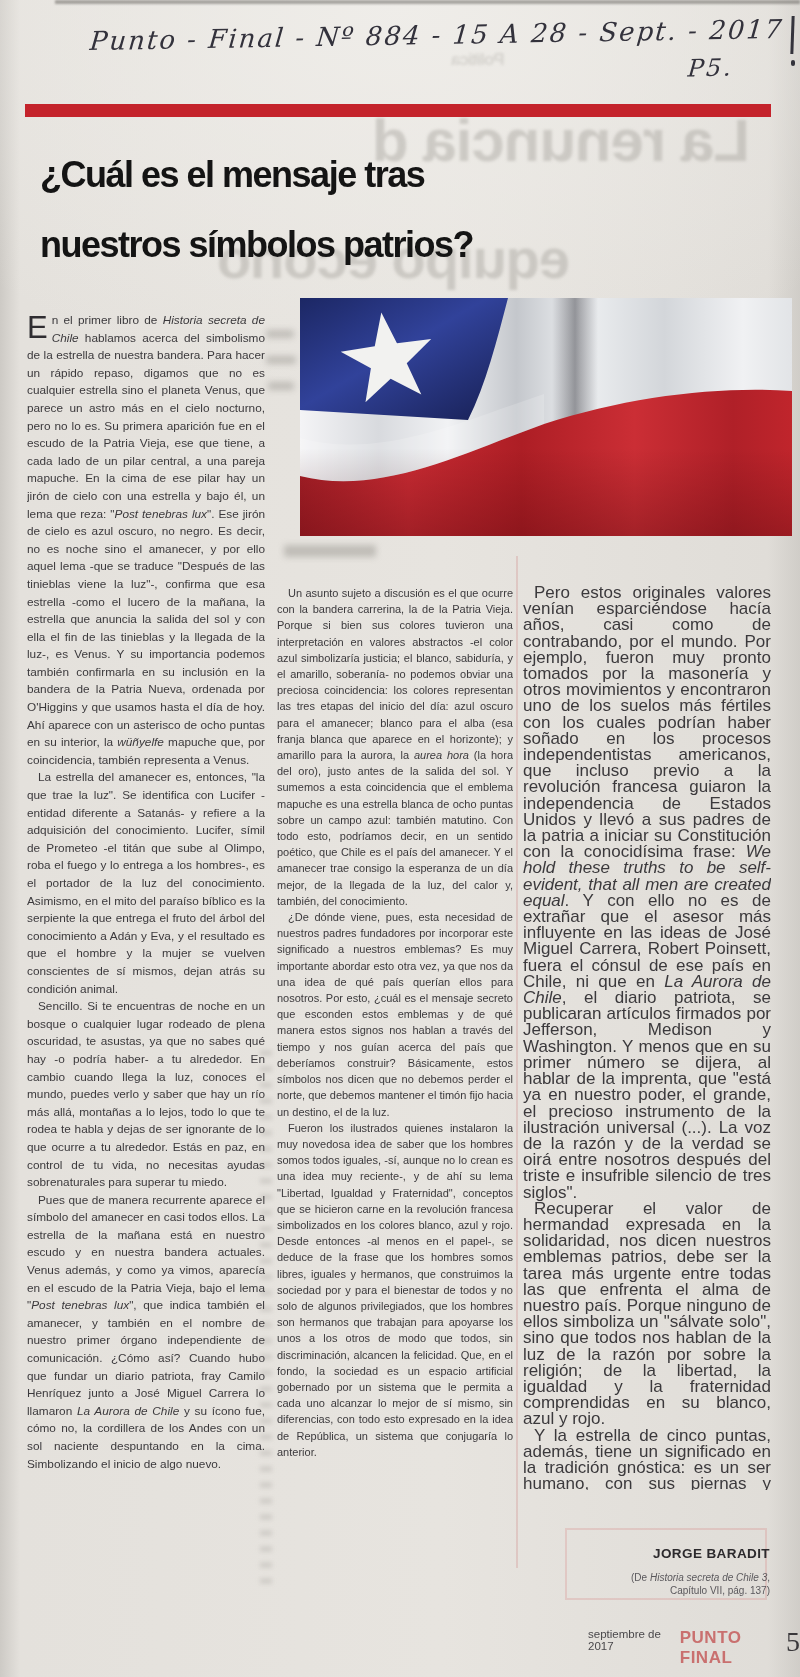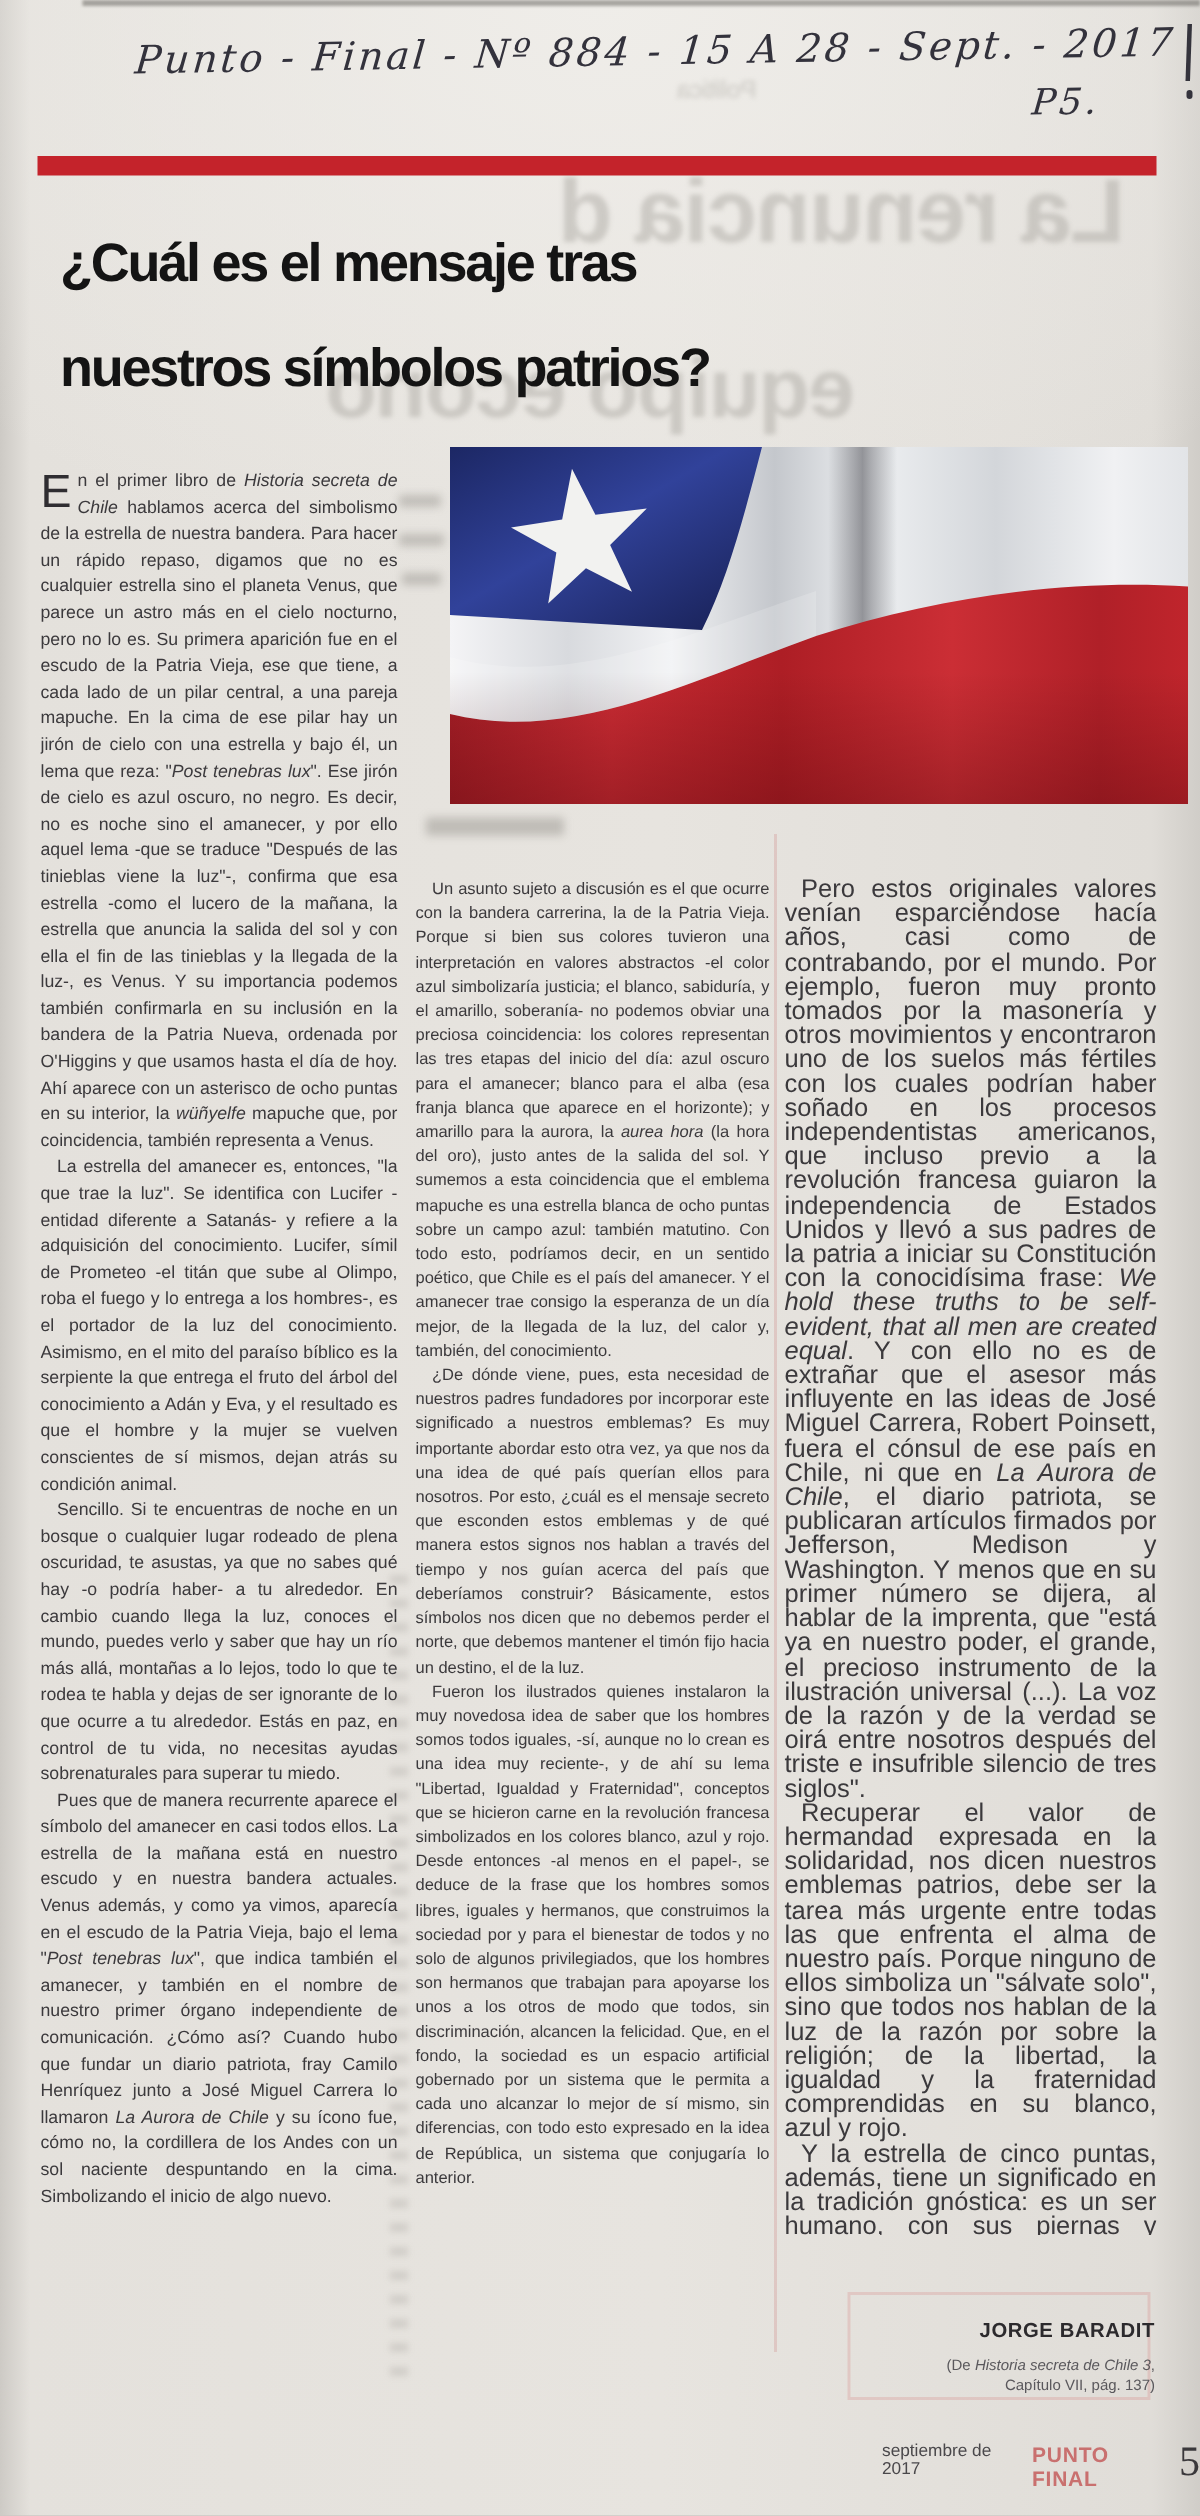--- a/index.html
+++ b/index.html
@@ -44,21 +44,21 @@
   .col2{left:277px;top:585px;width:236px;height:1004px;font-size:11px;line-height:16.2px;}
   .col3{left:523px;top:585px;width:248px;height:905px;font-size:17px;line-height:16.2px;}
   .dropcap{float:left;font-size:31px;line-height:27px;padding:2px 4px 0 0;color:#2f2d31;}
   
   .stampghost{position:absolute;left:565px;top:1528px;width:198px;height:68px;border:2px solid rgba(210,100,100,.2);}
   .byline{position:absolute;right:30px;top:1546px;text-align:right;}
   .byline-author{font-weight:700;font-size:13.5px;color:#2c2a2d;letter-spacing:.4px;}
   .byline-source{font-size:10px;line-height:13px;color:#5a585c;margin-top:10px;}
   .footer{position:absolute;left:588px;top:1628px;display:flex;align-items:flex-start;gap:9px;}
   .footer-date{font-size:11.5px;color:#4a484b;}
-  .footer-pub{font-size:14px;font-weight:700;color:#c9706f;letter-spacing:.5px;}
+  .footer-pub{font-size:17px;font-weight:700;color:#c9706f;letter-spacing:.5px;}
   .footer-page{font-size:28px;color:#3a383b;font-family:"Liberation Serif",serif;line-height:1;}
 </style>
 </head>
 <body>
 
 <div class="page">
 
   <div class="scan-edge"></div>
 
   <div class="ghost ghost1">La renuncia d</div>

